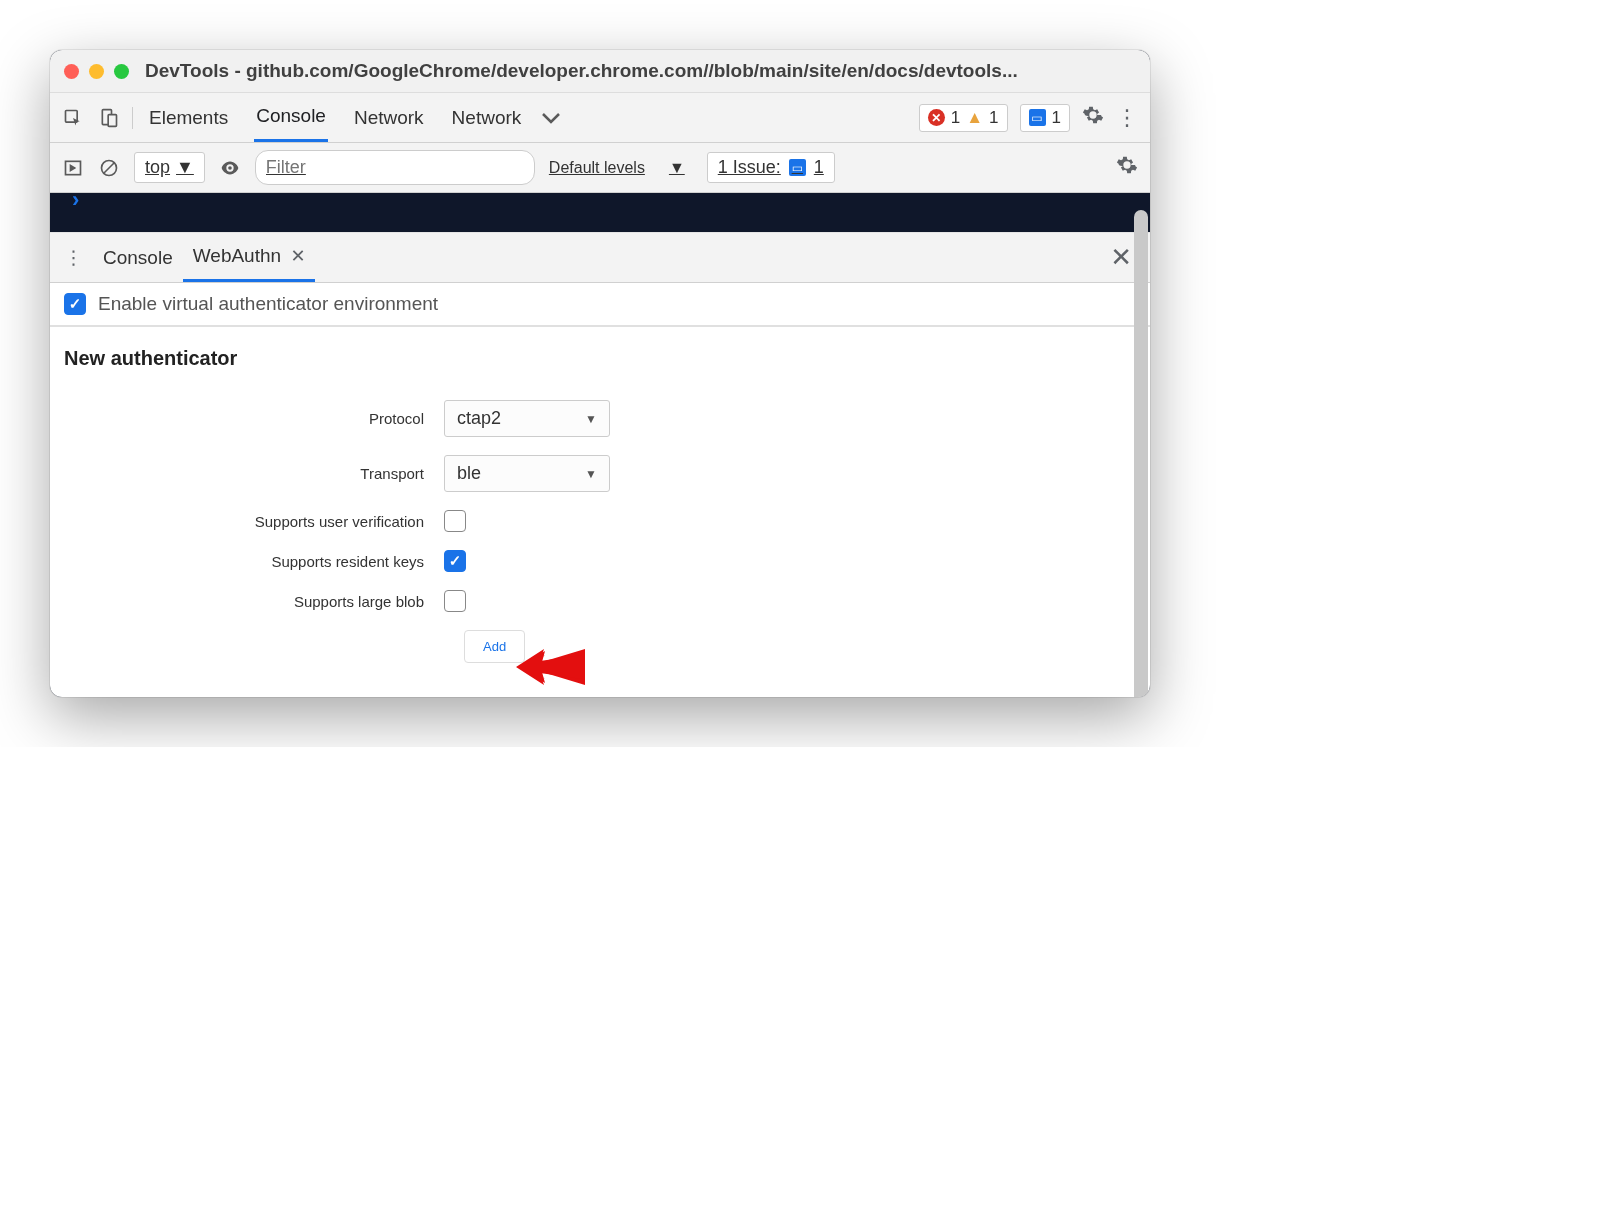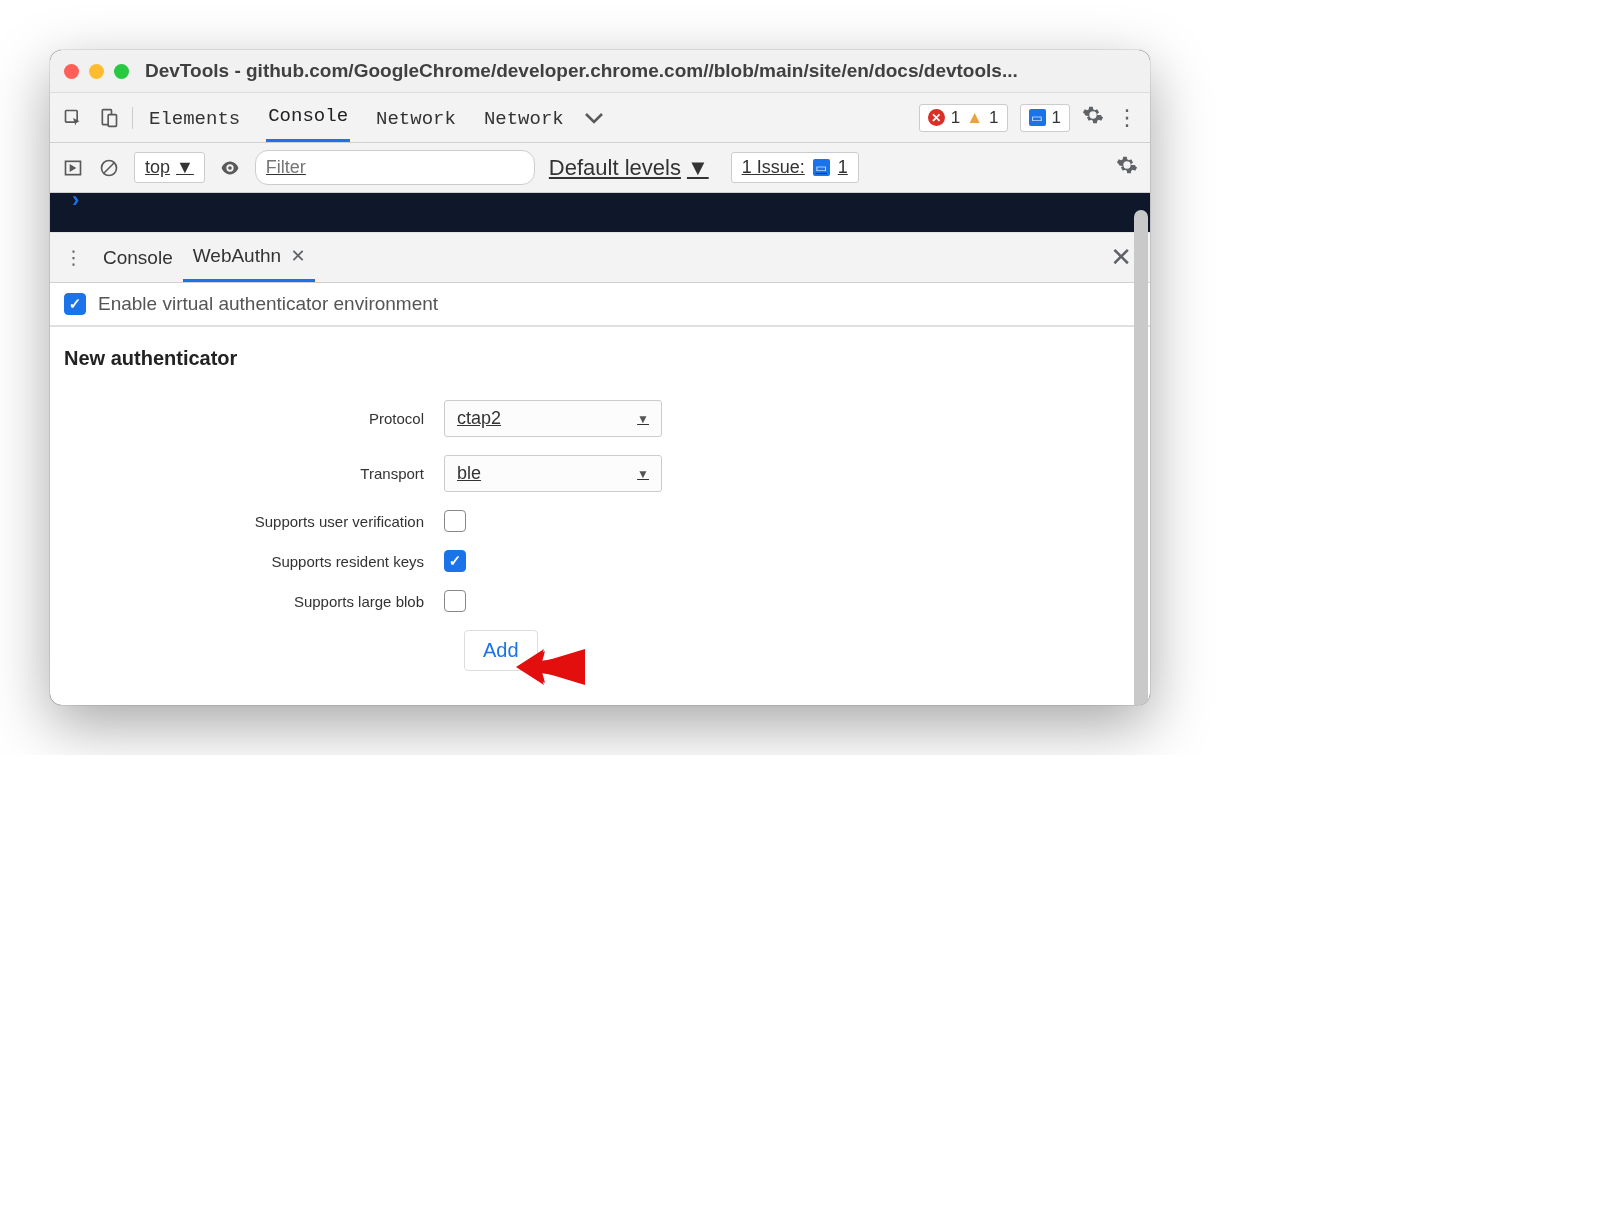--- a/index.html
+++ b/index.html
@@ -28,39 +28,39 @@
 .dot { width: 15px; height: 15px; border-radius: 50%; }
 .red { background:#ff5f57; } .yellow{background:#febc2e;} .green{background:#28c840;}
 .title { font-weight:700; color:#404040; font-size:19px; white-space:nowrap; overflow:hidden; text-overflow:ellipsis; }
 
 .tabbar {
   display:flex; align-items:center; padding:0 12px; height:50px;
   border-bottom:1px solid #d0d0d0; background:#f3f3f3;
 }
 .tabbar .left-icons { display:flex; gap:14px; align-items:center; padding-right:12px; border-right:1px solid #ccc; margin-right:14px; }
 .icon-box { width:22px; height:22px; color:#5a5a5a; display:flex; align-items:center; justify-content:center; }
-.tabs { display:flex; gap:24px; align-items:flex-end;font-family:Liberation Mono, monospace; }
+.tabs { display:flex; gap:24px; align-items:center; }
 .tab { color:#333; padding:12px 2px; cursor:pointer; }
 .tab.active { color:#202124; border-bottom:3px solid #1a73e8; font-weight:400; }
 .more-tabs { margin-left:18px; color:#5a5a5a; cursor:pointer; }
 .right-tools { margin-left:auto; display:flex; gap:12px; align-items:center; }
 .badge-grp { display:flex; align-items:center; gap:6px; border:1px solid #ccc; background:#fff; border-radius:3px; padding:3px 8px; font-size:17px; }
 .err-ico{ width:17px;height:17px;background:#d93025;border-radius:50%;display:flex;align-items:center;justify-content:center;color:#fff;font-size:12px;font-weight:bold;}
 .warn-ico{ color:#e8a33d; font-size:17px;}
 .msg-ico{ width:17px;height:17px;background:#1a73e8;border-radius:2px;color:#fff;display:flex;align-items:center;justify-content:center;font-size:12px;}
 .gear { color:#5f6368; }
 .kebab { color:#5f6368; font-size:22px; }
 
 .console-bar {
   display:flex; align-items:center; padding:6px 12px; height:50px;
   border-bottom:1px solid #d0d0d0; background:#f3f3f3; gap:14px;text-decoration:underline;
 }
 .ctx-select { display:flex; align-items:center; gap:6px; border:1px solid #ccc; background:#fff; border-radius:3px; padding:4px 10px; font-size:18px;}
 .filter-input { border:1px solid #ccc; border-radius:13px; padding:6px 10px; font-size:18px; width:280px; color:#888; background:#fff; }
-.levels { display:flex; align-items:center; gap:6px; font-size:22px; color:#333; }
+.levels { display:flex; align-items:center; gap:24px; font-size:16px; color:#333; }
 .issues-box { display:flex; align-items:center; gap:8px; border:1px solid #ccc; background:#fff; border-radius:3px; padding:4px 10px; font-size:18px; margin-left:8px; }
 .spacer { flex:1; }
 
 .content-blank { height:40px; position:relative; border-bottom:1px solid #e5e5e5; }
 .content-blank .prompt { position:absolute; left:22px; top:-6px; color:#1a73e8; font-size:22px; font-weight:bold; }
 
 .drawer-tabs {
   display:flex; align-items:center; padding:0 12px; height:50px; background:#f3f3f3; border-bottom:1px solid #d0d0d0;
 }
 .vdots { color:#5f6368; padding:0 10px 0 2px; cursor:pointer; }
@@ -72,23 +72,23 @@
 .enable-row { display:flex; align-items:center; gap:12px; padding:10px 14px; border-bottom:2px solid #e0e0e0; color:#555; background:#fff; }
 .chk { width:22px; height:22px; border-radius:4px; border:1px solid #888; display:flex; align-items:center; justify-content:center; cursor:pointer; }
 .chk.on { background:#1a73e8; border-color:#1a73e8; }
 .chk.on::after { content:"✓"; color:#fff; font-size:15px; font-weight:bold; }
 
 .panel { padding:20px 14px 34px 14px; background:#fff; position:relative; }
 .panel h3 { font-size:20px; font-weight:700; color:#222; margin-bottom:30px; }
 .form-row { display:flex; align-items:center; margin-bottom:18px; }
 .form-row label { width:380px; text-align:right; padding-right:20px; color:#333; font-size:15px; }
 .form-row .control { }
-.select { border:1px solid #ccc; border-radius:3px; padding:7px 12px; font-size:18px; width:218px; display:flex; justify-content:space-between; align-items:center; background:#fcfcfc; cursor:pointer;text-decoration:underline; }
+.select { border:1px solid #ccc; border-radius:3px; padding:7px 12px; font-size:18px; width:166px; display:flex; justify-content:space-between; align-items:center; background:#fcfcfc; cursor:pointer; }
 .select .caret { font-size:12px; color:#555; }
-.add-btn { border:1px solid #ddd; border-radius:4px; padding:8px 18px; font-size:20px; color:#1a73e8; background:#fff; cursor:pointer; margin-left:400px; }
+.add-btn { border:1px solid #ddd; border-radius:4px; padding:8px 18px; font-size:13px; color:#1a73e8; background:#fff; cursor:pointer; margin-left:400px; }
 
 .arrow { position:absolute; left:460px; top:310px; color:#e30f0f; }
 .scrollbar-thumb { position:absolute; right:2px; top:160px; width:14px; height:590px; background:#c9c9c9; border-radius:7px; }
 .window-inner { position:relative; }
 </style>
 </head>
 <body>
 
 <div class="window">
 <div class="window-inner">

